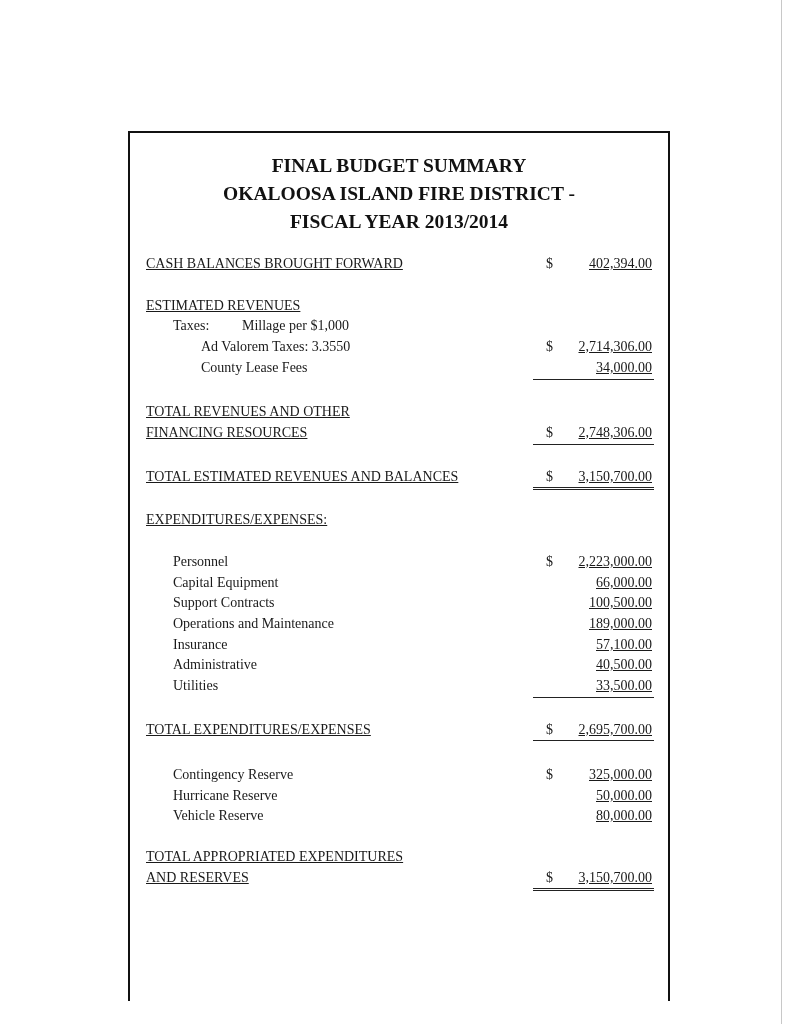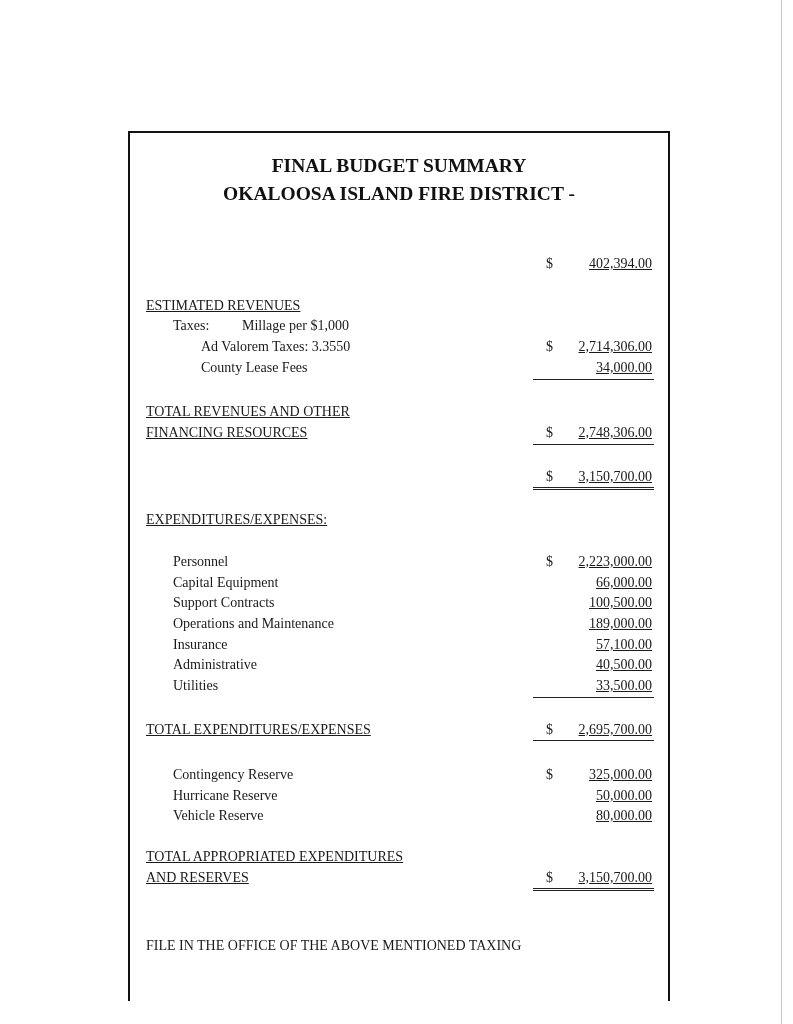--- a/index.html
+++ b/index.html
@@ -19,21 +19,23 @@
   .foot { position: absolute; left: 16px; font-family: "Liberation Serif", serif; font-size: 14px; line-height: 23px; }
 </style>
 </head>
 <body>
 
 <div class="edge-line"></div>
 
 <div class="box">
   <div class="title" style="top:22px">FINAL BUDGET SUMMARY</div>
   <div class="title" style="top:50px">OKALOOSA ISLAND FIRE DISTRICT -</div>
+  <div class="title" style="top:78px">FISCAL YEAR 2013/2014</div>
 
+  <div class="row lbl u" style="top:123px">CASH BALANCES BROUGHT FORWARD</div>
   <div class="dollar" style="top:123px">$</div>
   <div class="amt" style="top:123px">402,394.00</div>
 
   <div class="row lbl u" style="top:165px">ESTIMATED REVENUES</div>
   <div class="row ind" style="top:185px">Taxes:</div>
   <div class="row" style="top:185px; left:112px">Millage per $1,000</div>
 
   <div class="row ind2" style="top:206px">Ad Valorem Taxes:  3.3550</div>
   <div class="dollar" style="top:206px">$</div>
   <div class="amt" style="top:206px">2,714,306.00</div>
@@ -41,20 +43,21 @@
   <div class="row ind2" style="top:227px">County Lease Fees</div>
   <div class="amt" style="top:227px">34,000.00</div>
   <div class="rule" style="top:246px"></div>
 
   <div class="row lbl" style="top:271px">TOTAL REVENUES AND OTHER</div>
   <div class="row lbl" style="top:292px">FINANCING RESOURCES</div>
   <div class="dollar" style="top:292px">$</div>
   <div class="amt" style="top:292px">2,748,306.00</div>
   <div class="rule" style="top:311px"></div>
 
+  <div class="row lbl" style="top:336px">TOTAL ESTIMATED REVENUES AND BALANCES</div>
   <div class="dollar" style="top:336px">$</div>
   <div class="amt" style="top:336px">3,150,700.00</div>
   <div class="drule" style="top:354px"></div>
 
   <div class="row lbl" style="top:379px">EXPENDITURES/EXPENSES:</div>
 
   <div class="row ind" style="top:421px">Personnel</div>
   <div class="dollar" style="top:421px">$</div>
   <div class="amt" style="top:421px">2,223,000.00</div>
 
@@ -91,14 +94,13 @@
 
   <div class="row ind" style="top:675px">Vehicle Reserve</div>
   <div class="amt" style="top:675px">80,000.00</div>
 
   <div class="row lbl" style="top:716px">TOTAL APPROPRIATED EXPENDITURES</div>
   <div class="row lbl" style="top:737px">AND RESERVES</div>
   <div class="dollar" style="top:737px">$</div>
   <div class="amt" style="top:737px">3,150,700.00</div>
   <div class="drule" style="top:755px"></div>
 
-  <div class="foot" style="top:801px">FILE IN THE OFFICE OF THE ABOVE MENTIONED TAXING</div>
 </div>
 
 </body></html>

